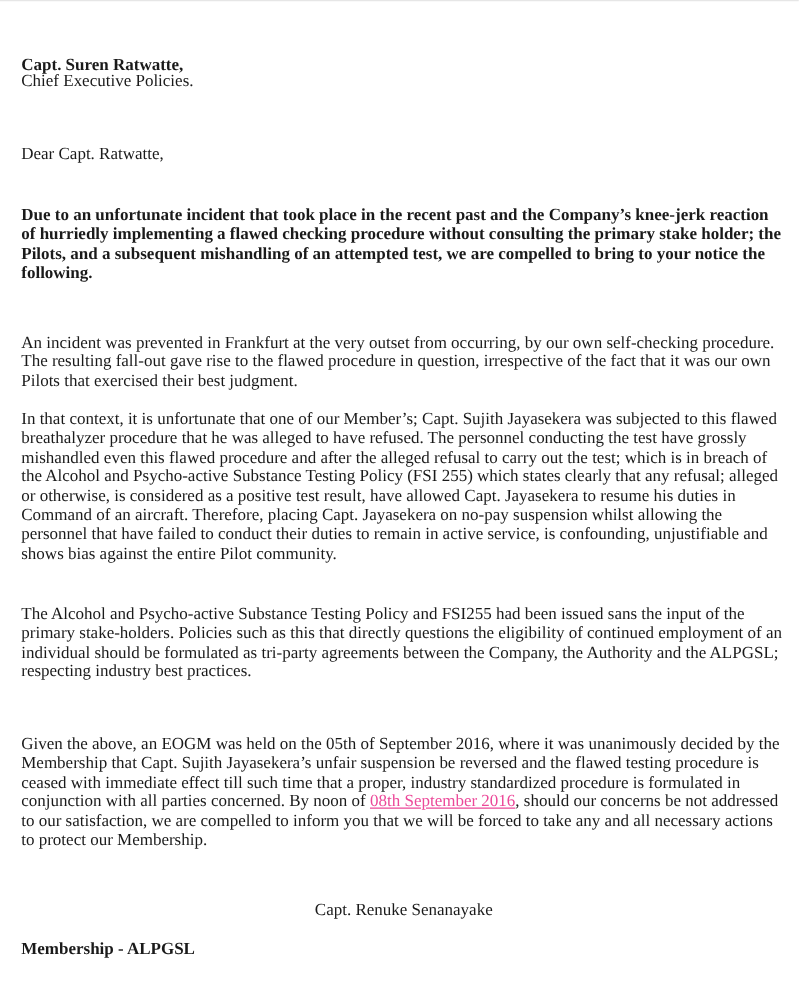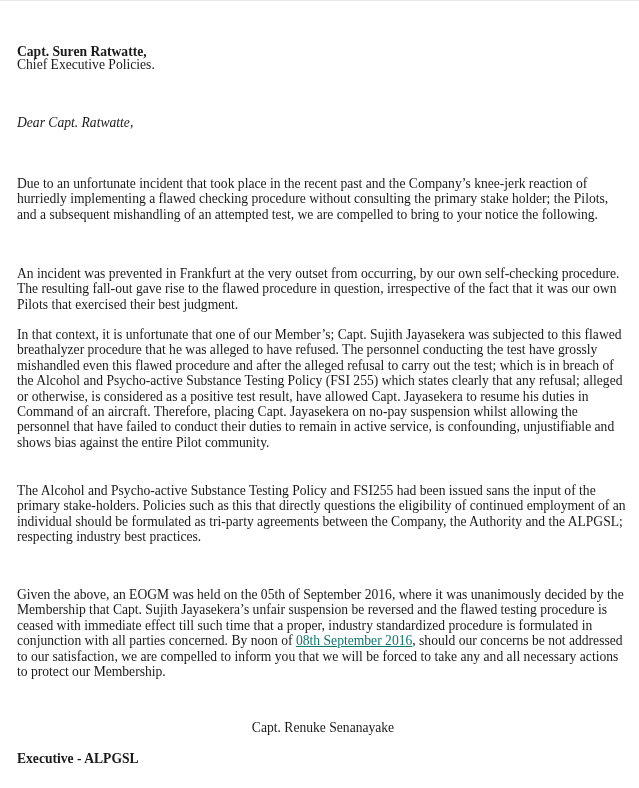--- a/index.html
+++ b/index.html
@@ -2,32 +2,32 @@
 <html><head>
 <meta charset="utf-8">
 <style>
   html, body { margin: 0; padding: 0; background: #ffffff; }
   body { width: 639px; height: 788px; overflow: hidden; position: relative;
          font-family: "Liberation Serif", "DejaVu Serif", serif; color: #1a1a1a;
          font-size: 13.6px; line-height: 15.4px; }
   .topline { position: absolute; left: 0; top: 0; width: 639px; height: 1px; background: #e6e6e6; }
   .blk { position: absolute; left: 17px; width: 612px; margin: 0; }
   .bold { font-weight: bold; }
-  a.link { color: #0f766e; text-decoration: underline; }
+  a.link { color: #ec4899; text-decoration: underline; }
 </style>
 </head>
 <body>
 
 <div class="topline"></div>
 
 <p class="blk bold" style="top:24px;margin-top:20px;">Capt. Suren Ratwatte,</p>
 <p class="blk" style="top:57px;">Chief Executive Policies.</p>
-<p class="blk" style="top:115px;font-style:italic;">Dear Capt. Ratwatte,</p>
+<p class="blk" style="top:115px;">Dear Capt. Ratwatte,</p>
 
-<p class="blk" style="top:176px;">Due to an unfortunate incident that took place in the recent past and the Company’s knee-jerk reaction of hurriedly implementing a flawed checking procedure without consulting the primary stake holder; the Pilots, and a subsequent mishandling of an attempted test, we are compelled to bring to your notice the following.</p>
+<p class="blk" style="top:164px;font-weight:bold;">Due to an unfortunate incident that took place in the recent past and the Company’s knee-jerk reaction of hurriedly implementing a flawed checking procedure without consulting the primary stake holder; the Pilots, and a subsequent mishandling of an attempted test, we are compelled to bring to your notice the following.</p>
 <p class="blk" style="top:266px;">An incident was prevented in Frankfurt at the very outset from occurring, by our own self-checking procedure. The resulting fall-out gave rise to the flawed procedure in question, irrespective of the fact that it was our own Pilots that exercised their best judgment.</p>
 <p class="blk" style="top:327px;">In that context, it is unfortunate that one of our Member’s; Capt. Sujith Jayasekera was subjected to this flawed breathalyzer procedure that he was alleged to have refused. The personnel conducting the test have grossly mishandled even this flawed procedure and after the alleged refusal to carry out the test; which is in breach of the Alcohol and Psycho-active Substance Testing Policy (FSI 255) which states clearly that any refusal; alleged or otherwise, is considered as a positive test result, have allowed Capt. Jayasekera to resume his duties in Command of an aircraft. Therefore, placing Capt. Jayasekera on no-pay suspension whilst allowing the personnel that have failed to conduct their duties to remain in active service, is confounding, unjustifiable and shows bias against the entire Pilot community.</p>
 <p class="blk" style="top:483px;">The Alcohol and Psycho-active Substance Testing Policy and FSI255 had been issued sans the input of the primary stake-holders. Policies such as this that directly questions the eligibility of continued employment of an individual should be formulated as tri-party agreements between the Company, the Authority and the ALPGSL; respecting industry best practices.</p>
 
 <p class="blk" style="top:587px;"><span>Given the above, an EOGM was held on the 05th of September 2016, where it was unanimously decided by the Membership that Capt. Sujith Jayasekera’s unfair suspension be reversed and the flawed testing procedure is ceased with immediate effect till such time that a proper, industry standardized procedure is formulated in conjunction with all parties concerned. By noon of </span><a class="link" href="#">08th September 2016</a><span>, should our concerns be not addressed to our satisfaction, we are compelled to inform you that we will be forced to take any and all necessary actions to protect our Membership.</span></p>
 
 <p class="blk" style="top:720px;text-align:center;">Capt. Renuke Senanayake</p>
-<p class="blk bold" style="top:751px;">Executive - ALPGSL</p>
+<p class="blk bold" style="top:751px;">Membership - ALPGSL</p>
 
 </body></html>

